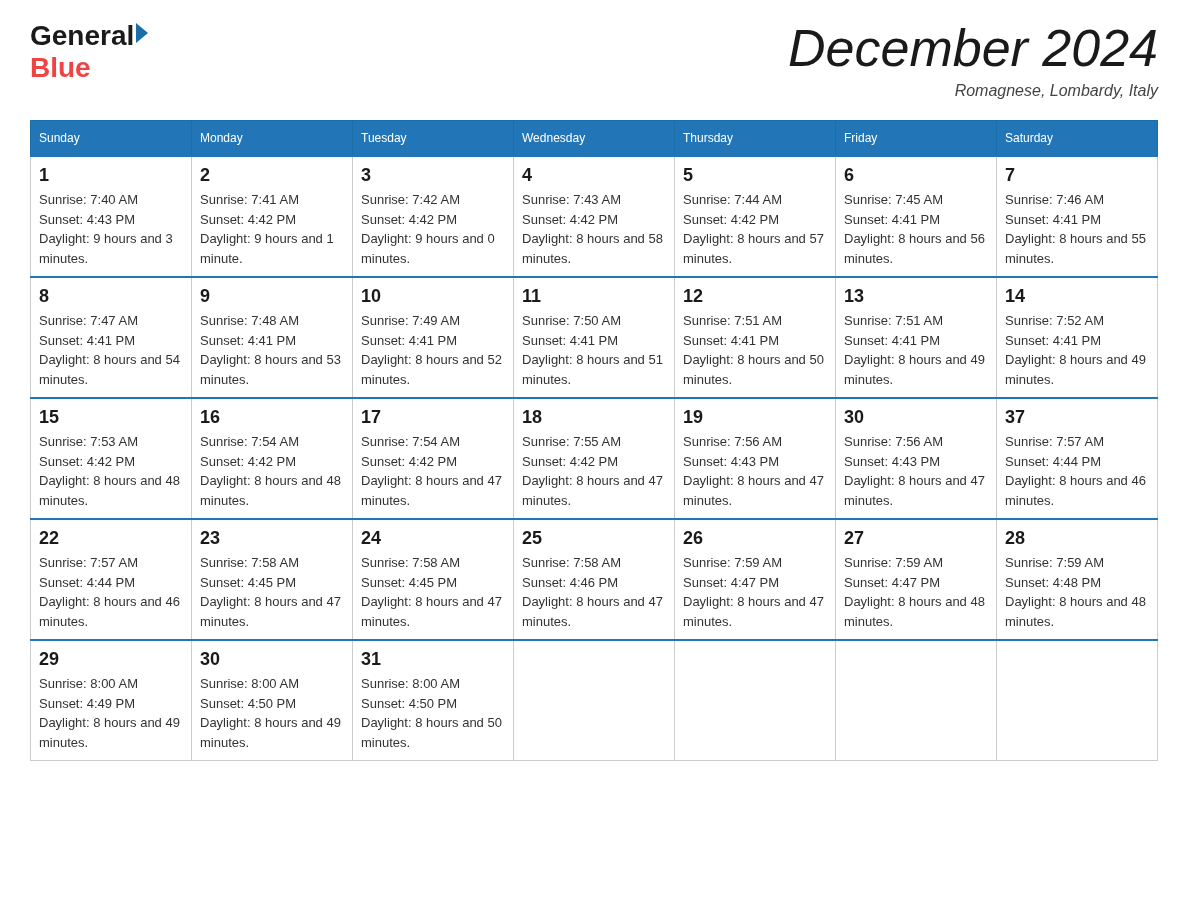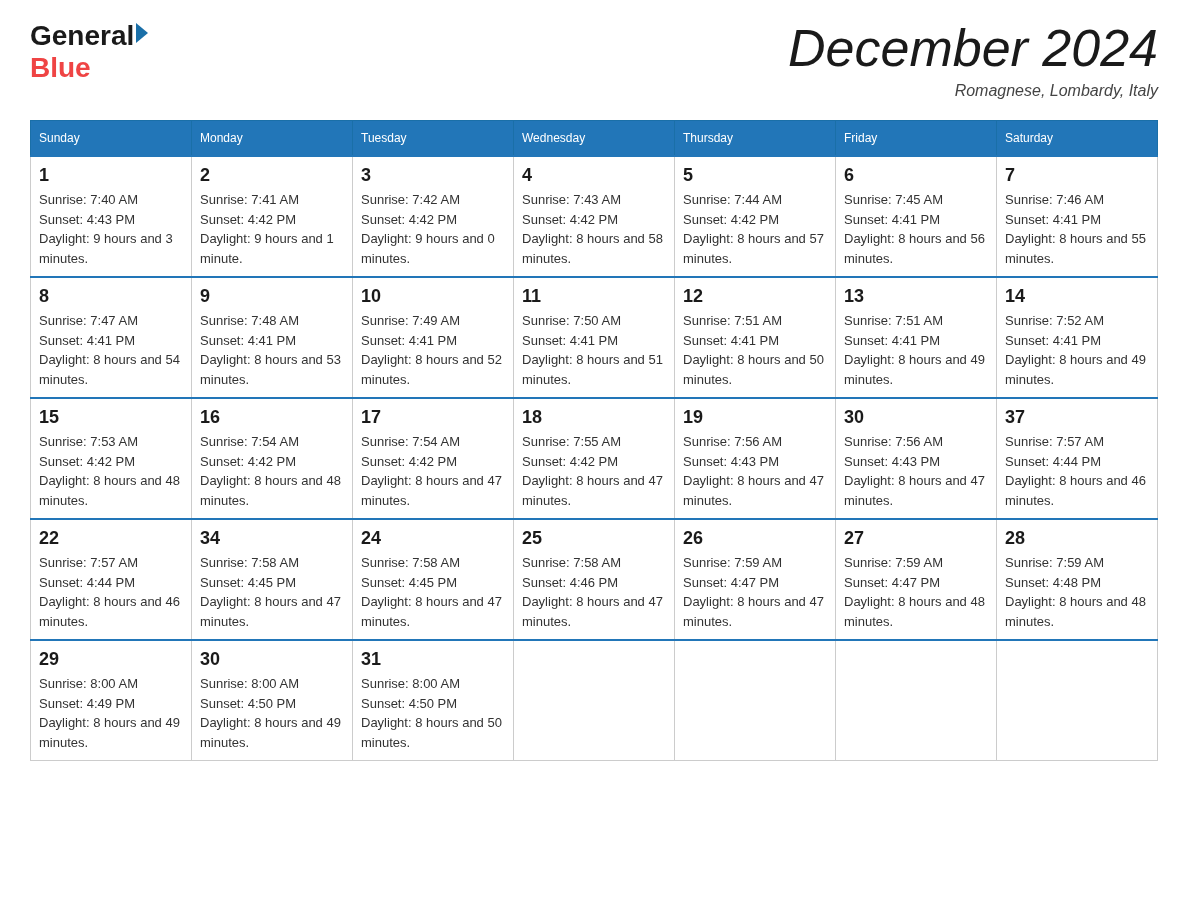--- a/index.html
+++ b/index.html
@@ -161,21 +161,21 @@
         <td><span class="day-number">15</span><span class="day-info">Sunrise: 7:53 AM<br>Sunset: 4:42 PM<br>Daylight: 8 hours and 48 minutes.</span></td>
         <td><span class="day-number">16</span><span class="day-info">Sunrise: 7:54 AM<br>Sunset: 4:42 PM<br>Daylight: 8 hours and 48 minutes.</span></td>
         <td><span class="day-number">17</span><span class="day-info">Sunrise: 7:54 AM<br>Sunset: 4:42 PM<br>Daylight: 8 hours and 47 minutes.</span></td>
         <td><span class="day-number">18</span><span class="day-info">Sunrise: 7:55 AM<br>Sunset: 4:42 PM<br>Daylight: 8 hours and 47 minutes.</span></td>
         <td><span class="day-number">19</span><span class="day-info">Sunrise: 7:56 AM<br>Sunset: 4:43 PM<br>Daylight: 8 hours and 47 minutes.</span></td>
         <td><span class="day-number">30</span><span class="day-info">Sunrise: 7:56 AM<br>Sunset: 4:43 PM<br>Daylight: 8 hours and 47 minutes.</span></td>
         <td><span class="day-number">37</span><span class="day-info">Sunrise: 7:57 AM<br>Sunset: 4:44 PM<br>Daylight: 8 hours and 46 minutes.</span></td>
       </tr>
       <tr>
         <td><span class="day-number">22</span><span class="day-info">Sunrise: 7:57 AM<br>Sunset: 4:44 PM<br>Daylight: 8 hours and 46 minutes.</span></td>
-        <td><span class="day-number">34</span><span class="day-info">Sunrise: 7:58 AM<br>Sunset: 4:45 PM<br>Daylight: 8 hours and 47 minutes.</span></td>
+        <td><span class="day-number">23</span><span class="day-info">Sunrise: 7:58 AM<br>Sunset: 4:45 PM<br>Daylight: 8 hours and 47 minutes.</span></td>
         <td><span class="day-number">24</span><span class="day-info">Sunrise: 7:58 AM<br>Sunset: 4:45 PM<br>Daylight: 8 hours and 47 minutes.</span></td>
         <td><span class="day-number">25</span><span class="day-info">Sunrise: 7:58 AM<br>Sunset: 4:46 PM<br>Daylight: 8 hours and 47 minutes.</span></td>
         <td><span class="day-number">26</span><span class="day-info">Sunrise: 7:59 AM<br>Sunset: 4:47 PM<br>Daylight: 8 hours and 47 minutes.</span></td>
         <td><span class="day-number">27</span><span class="day-info">Sunrise: 7:59 AM<br>Sunset: 4:47 PM<br>Daylight: 8 hours and 48 minutes.</span></td>
         <td><span class="day-number">28</span><span class="day-info">Sunrise: 7:59 AM<br>Sunset: 4:48 PM<br>Daylight: 8 hours and 48 minutes.</span></td>
       </tr>
       <tr>
         <td><span class="day-number">29</span><span class="day-info">Sunrise: 8:00 AM<br>Sunset: 4:49 PM<br>Daylight: 8 hours and 49 minutes.</span></td>
         <td><span class="day-number">30</span><span class="day-info">Sunrise: 8:00 AM<br>Sunset: 4:50 PM<br>Daylight: 8 hours and 49 minutes.</span></td>
         <td><span class="day-number">31</span><span class="day-info">Sunrise: 8:00 AM<br>Sunset: 4:50 PM<br>Daylight: 8 hours and 50 minutes.</span></td>

